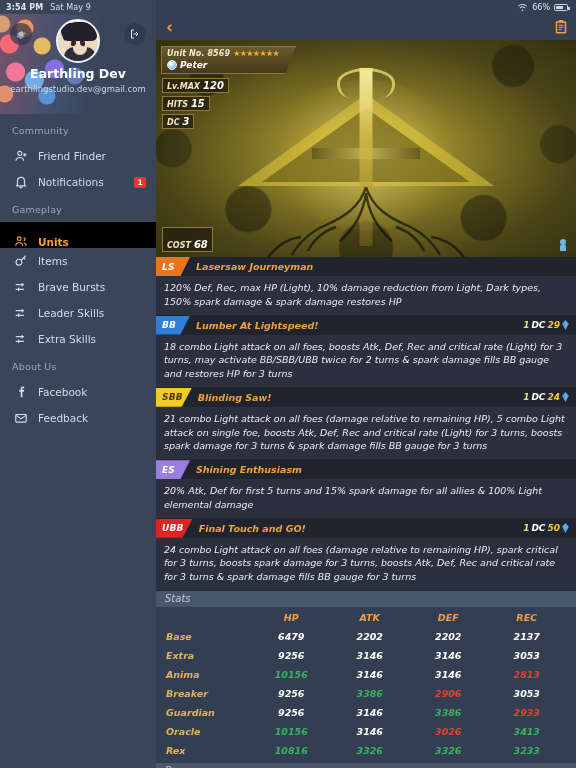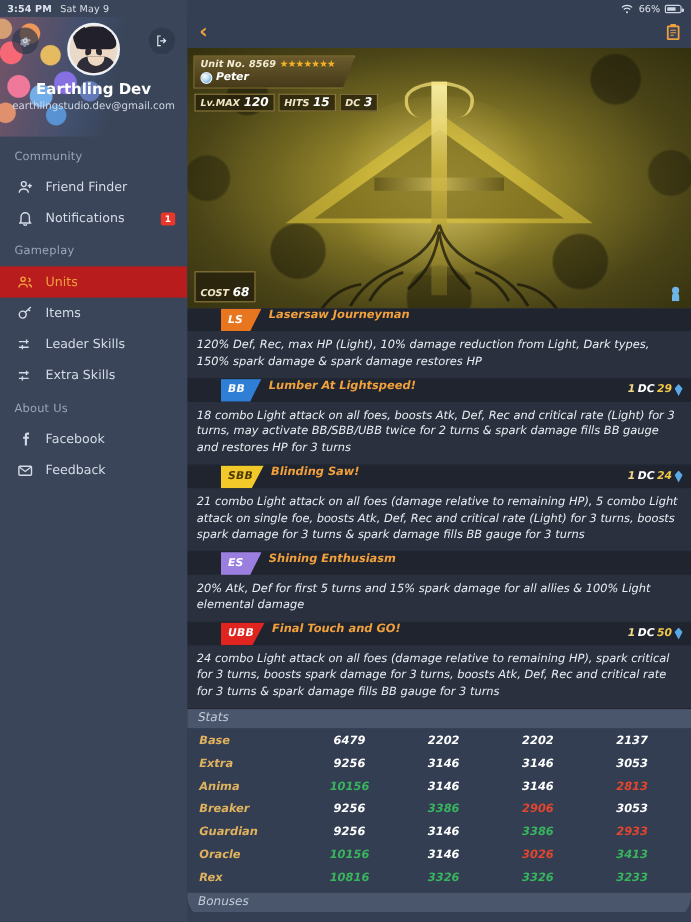--- a/index.html
+++ b/index.html
@@ -67,31 +67,31 @@
 
   .prof-name { position:absolute; top:52px; left:0; right:0; text-align:center; font-size:12.5px; font-weight:bold; color:#fff; }
   .prof-mail { position:absolute; top:70px; left:0; right:0; text-align:center; font-size:8.5px; color:#cfd6e2; }
 
   .nav { padding-top:2px; }
   .nav-head { font-size:9.5px; color:#9aa5b8; padding:9px 0 7px 12px; letter-spacing:.2px; }
   .nav-item {
     display:flex; align-items:center; height:26px; padding:0 10px 0 14px; gap:10px;
     color:#d5dbe6; font-size:10.5px; position:relative;
   }
-  .nav-item.active { background:#b91c1c; color:#f0a03c; font-weight:normal; }
+  .nav-item.active { background:#000000; color:#f0a03c; font-weight:bold;align-items:flex-end; }
   .nav-ico { width:14px; height:14px; flex:0 0 14px; display:flex; align-items:center; justify-content:center; }
   .nav-label { flex:1; }
   .badge {
     background:#e8372a; color:#fff; font-size:7.5px; font-weight:bold;
     min-width:12px; height:11px; border-radius:2px; display:flex;
     align-items:center; justify-content:center; padding:0 3px;
   }
 
   
-  .main { flex:1; height:768px; background:#343f54; position:relative; overflow:hidden;border-radius:22px; }
+  .main { flex:1; height:768px; background:#343f54; position:relative; overflow:hidden; }
   .main-status { height:14px; display:flex; align-items:center; justify-content:flex-end;
                  gap:4px; padding-right:8px; font-size:8px; color:#dfe4ec; }
   .batt { width:14px; height:7px; border:1px solid #cfd6e2; border-radius:1.5px; position:relative; }
   .batt::after { content:''; position:absolute; right:-3px; top:2px; width:2px; height:3px; background:#cfd6e2; border-radius:0 1px 1px 0; }
   .batt i { position:absolute; left:1px; top:1px; bottom:1px; width:61%; background:#cfd6e2; border-radius:.5px; display:block; }
 
   .topbar { height:26px; display:flex; align-items:center; justify-content:space-between; padding:0 8px 0 10px; }
   .back { color:#f0a03c; font-size:17px; font-weight:bold; line-height:1; }
   .clip { width:14px; height:16px; }
 
@@ -139,39 +139,39 @@
     clip-path: polygon(0 0, 100% 0, 92% 100%, 0 100%);
   }
   .uinfo-l1 { display:flex; align-items:center; gap:3px; font-size:8px; font-weight:bold; color:#f3ecd4; letter-spacing:.1px; }
   .stars { color:#f5b324; font-size:8px; letter-spacing:-.6px; }
   .uinfo-l2 { display:flex; align-items:center; gap:3px; margin-top:2px; font-size:9px; font-weight:bold; color:#fff; }
   .elem {
     width:10px; height:10px; border-radius:50%;
     background:radial-gradient(circle at 35% 32%, #ffffff, #b9dcf0 45%, #7fb4d8 75%, #4d7fa8);
     border:1px solid #e9f5ff; flex:0 0 10px;
   }
-  .chips { position:absolute; left:6px; top:38px; z-index:4; display:flex; gap:3px; }
+  .chips { position:absolute; left:6px; top:38px; z-index:4; display:flex; flex-direction:column; gap:3px; }
   .chip {
     background:rgba(40,34,14,.82); border:1px solid #8d7a3b;
     padding:1px 4px; display:flex; align-items:baseline; gap:3px; width:max-content;
   }
   .chip b { font-size:8px; color:#f0e6c6; }
   .chip span { font-size:10px; font-weight:bold; color:#ffffff; }
   .cost {
     position:absolute; left:6px; bottom:5px; z-index:4;
     background:rgba(40,34,14,.86); border:1px solid #8d7a3b; padding:1px 4px;
     display:flex; align-items:baseline; gap:3px;
   }
   .cost b { font-size:8px; color:#f0e6c6;margin-top:12px; }
   .cost span { font-size:10px; font-weight:bold; color:#fff; }
   .gender { position:absolute; right:8px; bottom:6px; z-index:4; }
 
   
   .skill-head {
-    height:19px; display:flex; background:#20242e; position:relative;padding-left:28px;
+    height:19px; display:flex; align-items:center; background:#20242e; position:relative;
   }
   .tag {
     height:19px; min-width:34px; padding:0 9px 0 6px; display:flex; align-items:center;
     font-size:9px; font-weight:bold; color:#fff; letter-spacing:.2px;
     clip-path: polygon(0 0, 100% 0, 72% 100%, 0 100%);
   }
   .tag.ls  { background:#e8761f; }
   .tag.bb  { background:#2f7fd6; }
   .tag.sbb { background:#f2c928; color:#4a3a05; }
   .tag.es  { background:#9b7fe0; }
@@ -270,20 +270,28 @@
         </span>
         <span class="nav-label">Units</span>
       </div>
       <div class="nav-item">
         <span class="nav-ico">
           <svg width="14" height="14" viewBox="0 0 24 24">
               <path fill="none" stroke="#d5dbe6" stroke-width="2" d="M8.5 19a5 5 0 100-10 5 5 0 000 10zM12.2 10.8L20 3M16.5 6.5l2.5 2.5"></path>
             </svg>
         </span>
         <span class="nav-label">Items</span>
+      </div>
+      <div class="nav-item">
+        <span class="nav-ico">
+          <svg width="14" height="14" viewBox="0 0 24 24">
+              <path fill="none" stroke="#d5dbe6" stroke-width="2" d="M3 8h14M3 16h14M14 5v6M8 13v6"></path>
+            </svg>
+        </span>
+        <span class="nav-label">Brave Bursts</span>
       </div>
       <div class="nav-item">
         <span class="nav-ico">
           <svg width="14" height="14" viewBox="0 0 24 24">
               <path fill="none" stroke="#d5dbe6" stroke-width="2" d="M3 8h14M3 16h14M14 5v6M8 13v6"></path>
             </svg>
         </span>
         <span class="nav-label">Leader Skills</span>
       </div>
       <div class="nav-item">
@@ -447,20 +455,27 @@
           <span class="n2">50</span>
           <svg class="gem" viewBox="0 0 8 12">
               <path d="M4 0L8 4.5 4 12 0 4.5z" fill="#5aa9e6"></path>
             </svg>
         </span>
       </div>
       <div class="skill-body">24 combo Light attack on all foes (damage relative to remaining HP), spark critical for 3 turns, boosts spark damage for 3 turns, boosts Atk, Def, Rec and critical rate for 3 turns &amp; spark damage fills BB gauge for 3 turns</div>
 
       <div class="sect-head">Stats</div>
       <div class="stats">
+        <div class="strow">
+          <span class="stcell name"></span>
+          <span class="stcell hdr">HP</span>
+          <span class="stcell hdr">ATK</span>
+          <span class="stcell hdr">DEF</span>
+          <span class="stcell hdr">REC</span>
+        </div>
 
         <div class="strow">
           <span class="stcell name">Base</span>
           <span class="stcell v-white">6479</span>
           <span class="stcell v-white">2202</span>
           <span class="stcell v-white">2202</span>
           <span class="stcell v-white">2137</span>
         </div>
         <div class="strow">
           <span class="stcell name">Extra</span>

